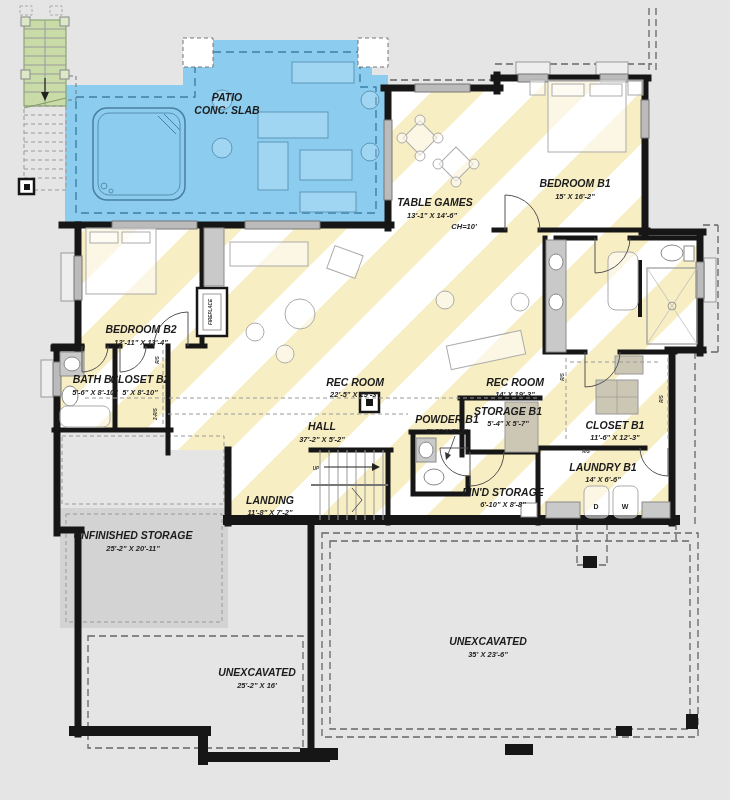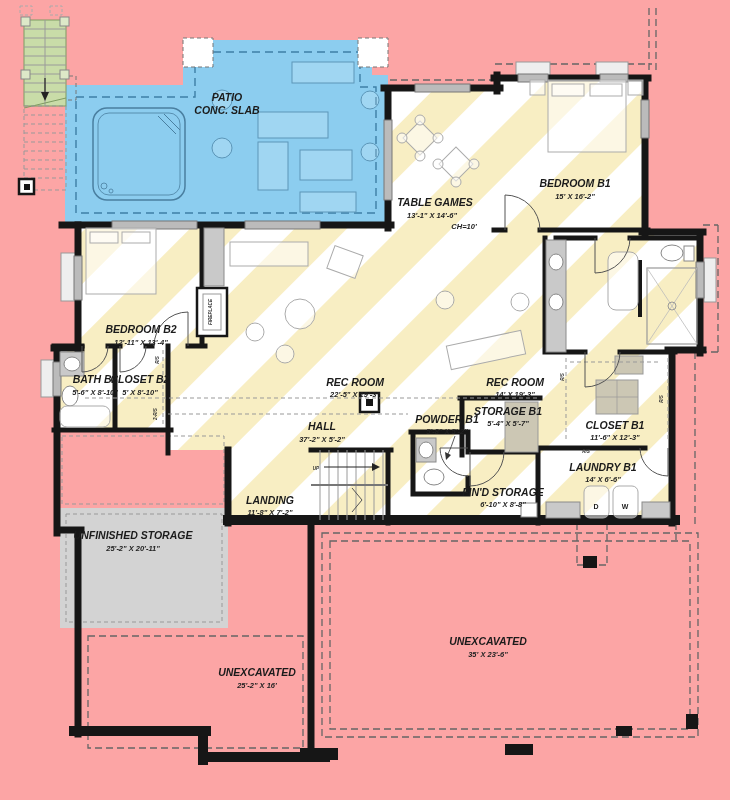--- a/index.html
+++ b/index.html
@@ -1,16 +1,16 @@
 <!DOCTYPE html>
 <html><head>
 <meta charset="utf-8">
 <style>
   html,body{margin:0;padding:0;background:#fff}
-  .plan{position:relative;width:730px;height:800px;background:#fca5a5;overflow:hidden}
+  .plan{position:relative;width:730px;height:800px;background:#e5e5e5;overflow:hidden}
   svg{display:block}
   
   .w7{stroke:#161616;stroke-width:7;stroke-linecap:square;fill:none}
   .w9{stroke:#161616;stroke-width:10;stroke-linecap:square;fill:none}
   .w5{stroke:#161616;stroke-width:5;stroke-linecap:square;fill:none}
   .w4{stroke:#161616;stroke-width:4;stroke-linecap:square;fill:none}
   .thin{stroke:#9a9a9a;stroke-width:1;fill:none}
   .dash{stroke:#666;stroke-width:1.3;stroke-dasharray:7 4;fill:none}
   .gdash{stroke:#999;stroke-width:1;stroke-dasharray:4 3;fill:none}
   .bdash{stroke:#3E7FA6;stroke-width:1.4;stroke-dasharray:8 5;fill:none}

